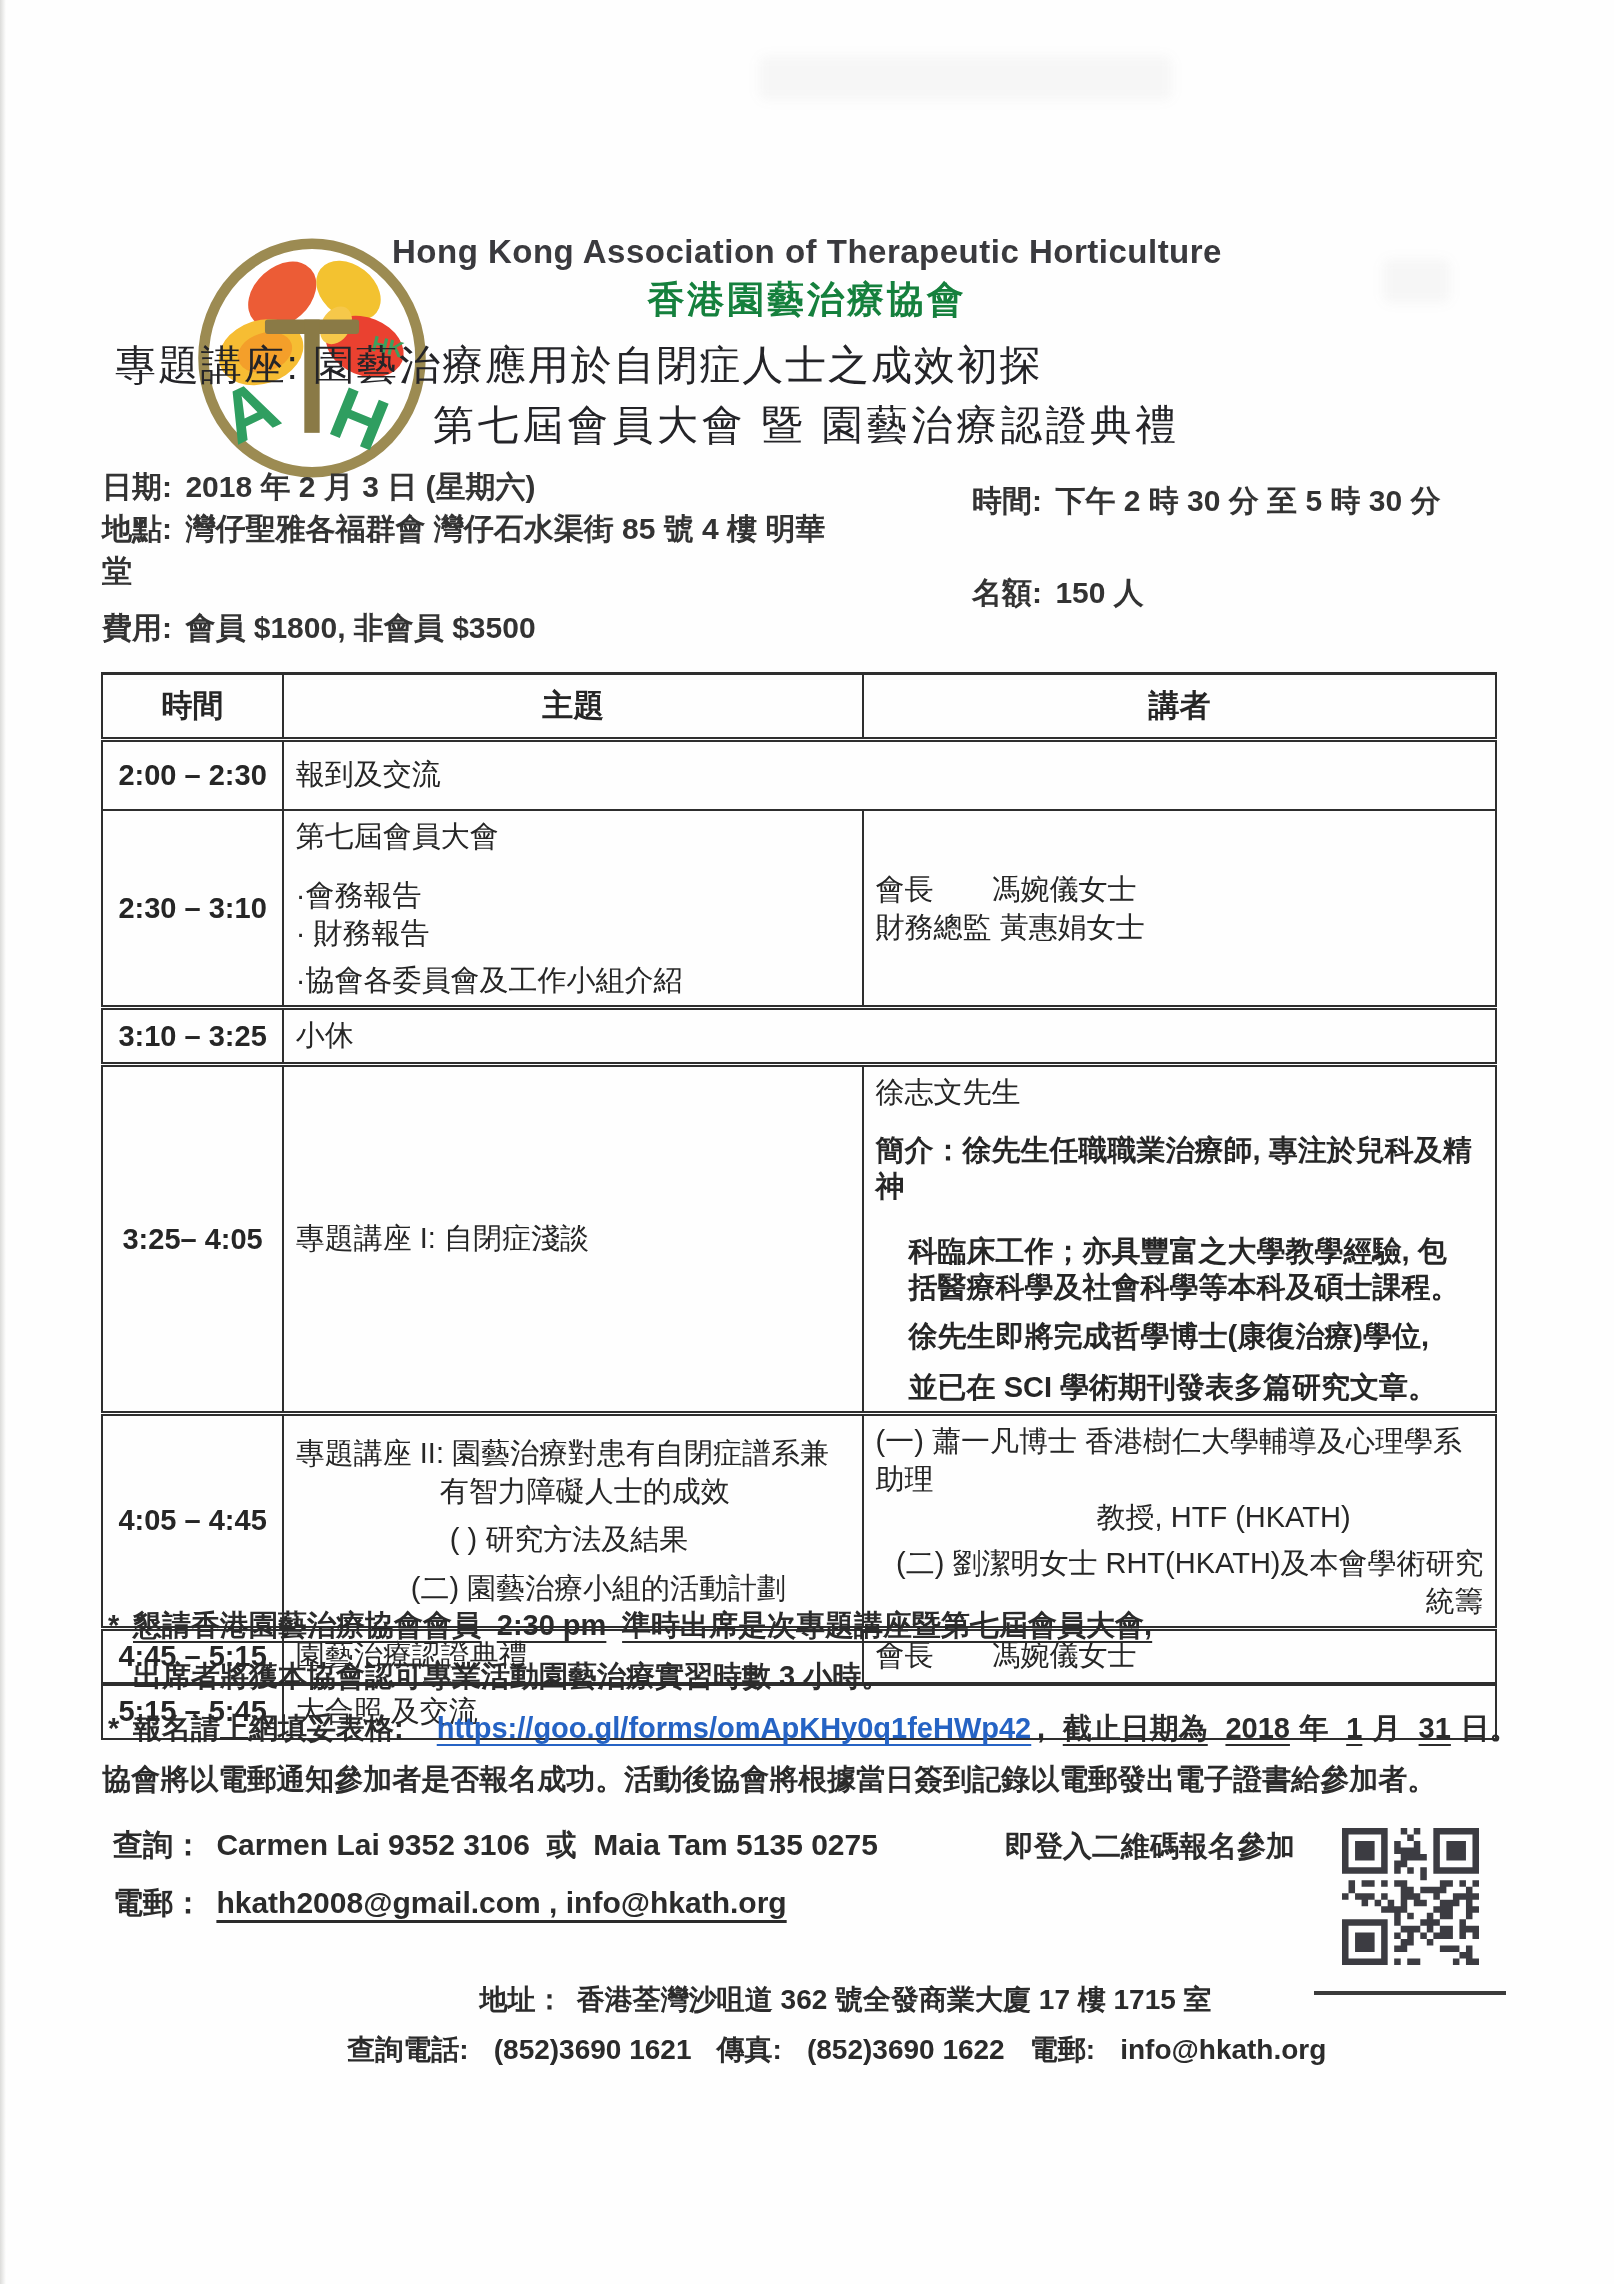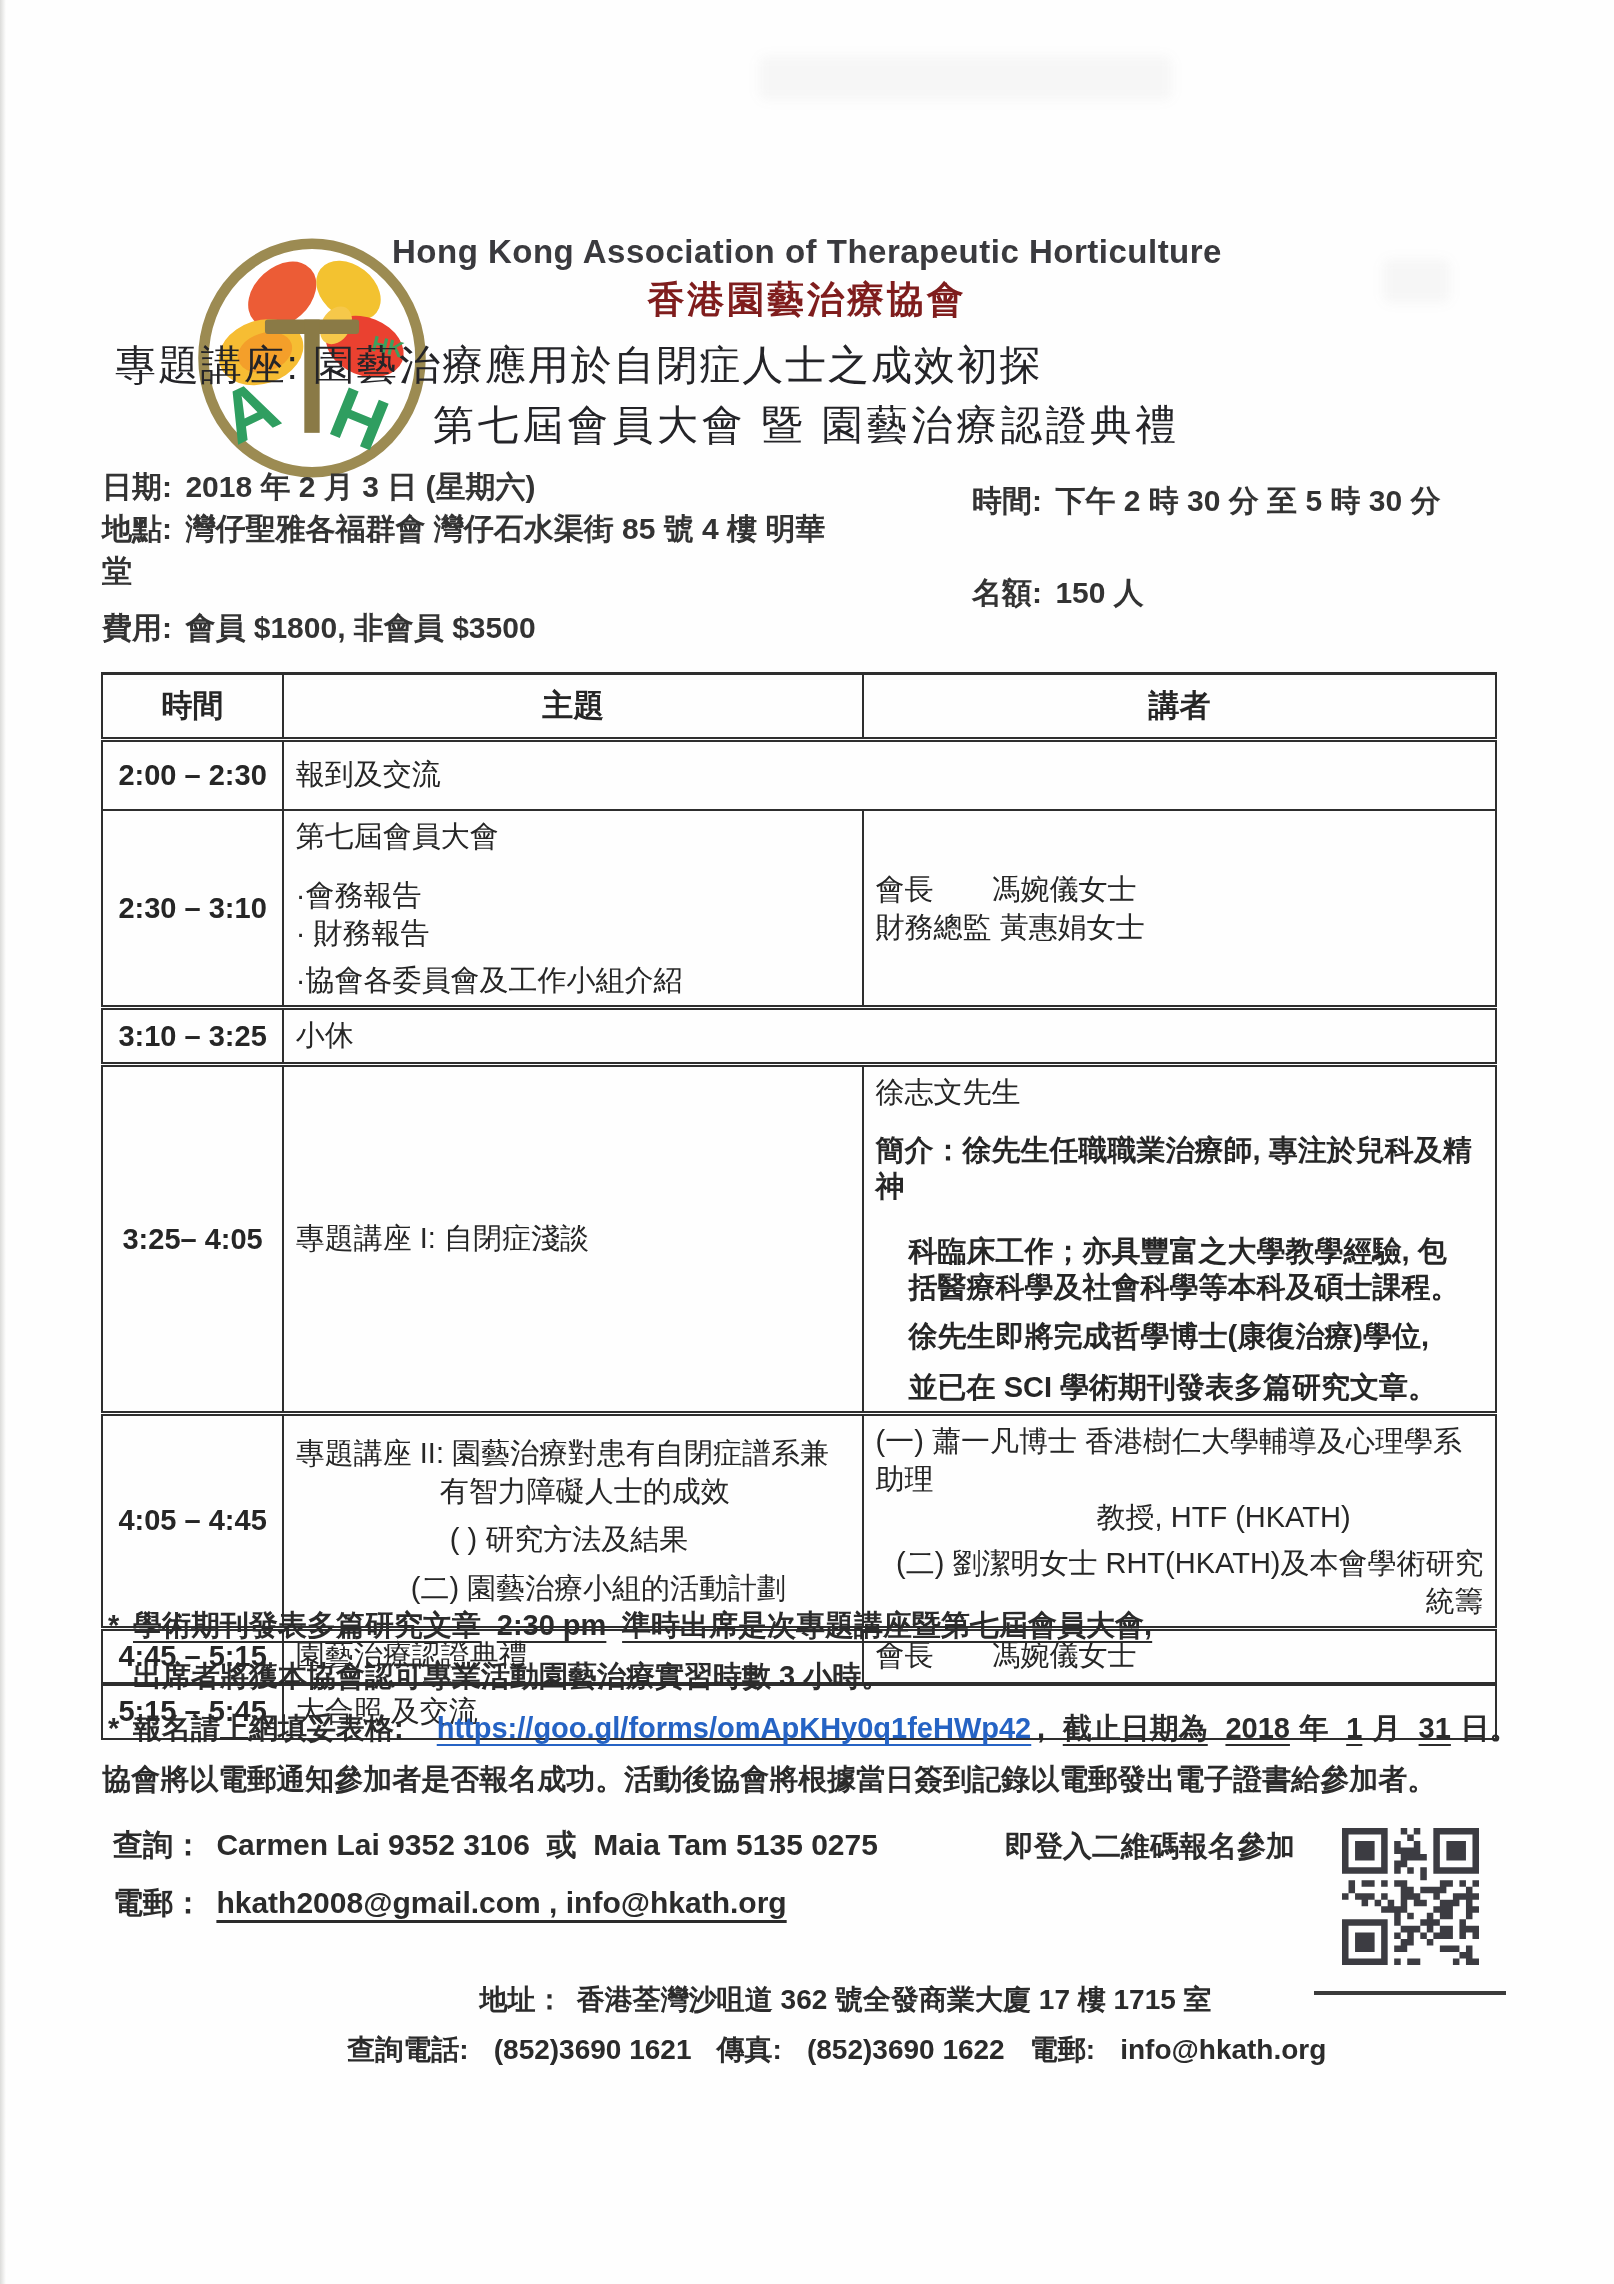--- a/index.html
+++ b/index.html
@@ -7,21 +7,21 @@
     position:relative; width:1615px; height:2285px; background:#fefefe;
     font-family:"Liberation Sans","DejaVu Sans",sans-serif;
     color:#2a2a2a; overflow:hidden; margin:0 auto;
   }
   .abs{position:absolute;}
   .edge-strip{left:0;top:0;width:5.8px;height:100%;background:linear-gradient(90deg,#dcdcda,#fefefe);}
   .smudge{background:rgba(90,90,90,0.05);filter:blur(5.8px);border-radius:7.7px;}
 
   
   .org-en{left:269px;top:233px;width:1076px;text-align:center;font-size:33px;font-weight:bold;color:#3a3a3e;letter-spacing:0.5px;}
-  .org-zh{left:269px;top:275px;width:1076px;text-align:center;font-size:37px;font-weight:bold;color:#7f1d1d;letter-spacing:2.9px;}
+  .org-zh{left:269px;top:275px;width:1076px;text-align:center;font-size:37px;font-weight:bold;color:#15803d;letter-spacing:2.9px;}
   .title-1{left:115px;top:338px;width:1383px;text-align:left;font-size:41px;font-weight:normal;color:#242428;letter-spacing:1.9px;}
   .title-2{left:115px;top:398px;width:1383px;text-align:center;font-size:41px;font-weight:normal;color:#242428;letter-spacing:3.8px;}
 
   
   .info{font-size:30px;font-weight:bold;color:#333;line-height:42px;}
   .info-left{left:102px;top:466px;width:865px;}
   .info-right{left:972px;top:480px;width:538px;}
   .fee-line{margin-top:15.4px;}
   .quota-line{margin-top:50px;}
   .lbl{margin-right:13.4px;}
@@ -173,21 +173,21 @@
     </tr>
     <tr class="rh7 thick">
       <td class="c-time">5:15 – 5:45</td>
       <td colspan="2">大合照 及交流</td>
     </tr>
   </tbody>
     </table>
 
   <div class="abs notes">
     <div class="note-line">
-      <span class="star">*</span><span class="u">學術期刊發表多篇研究文章</span>
+      <span class="star">*</span><span class="u">懇請香港園藝治療協會會員</span>
       <span class="u" style="margin:0 7.7px;">2:30 pm</span>
       <span class="u">準時出席是次專題講座暨第七屆會員大會,</span>
     </div>
     <div class="note-line note-indent">出席者將獲本協會認可專業活動園藝治療實習時數 3 小時。</div>
     <div class="note-line">
       <span class="star">*</span><span>報名請上網填妥表格:</span>
       <a class="url-link" href="#">https://goo.gl/forms/omApKHy0q1feHWp42</a><span class="seg">,</span>
       <span class="u seg">截止日期為</span>
       <span class="u seg">2018</span><span class="seg">年</span>
       <span class="u seg">1</span><span class="seg">月</span>

